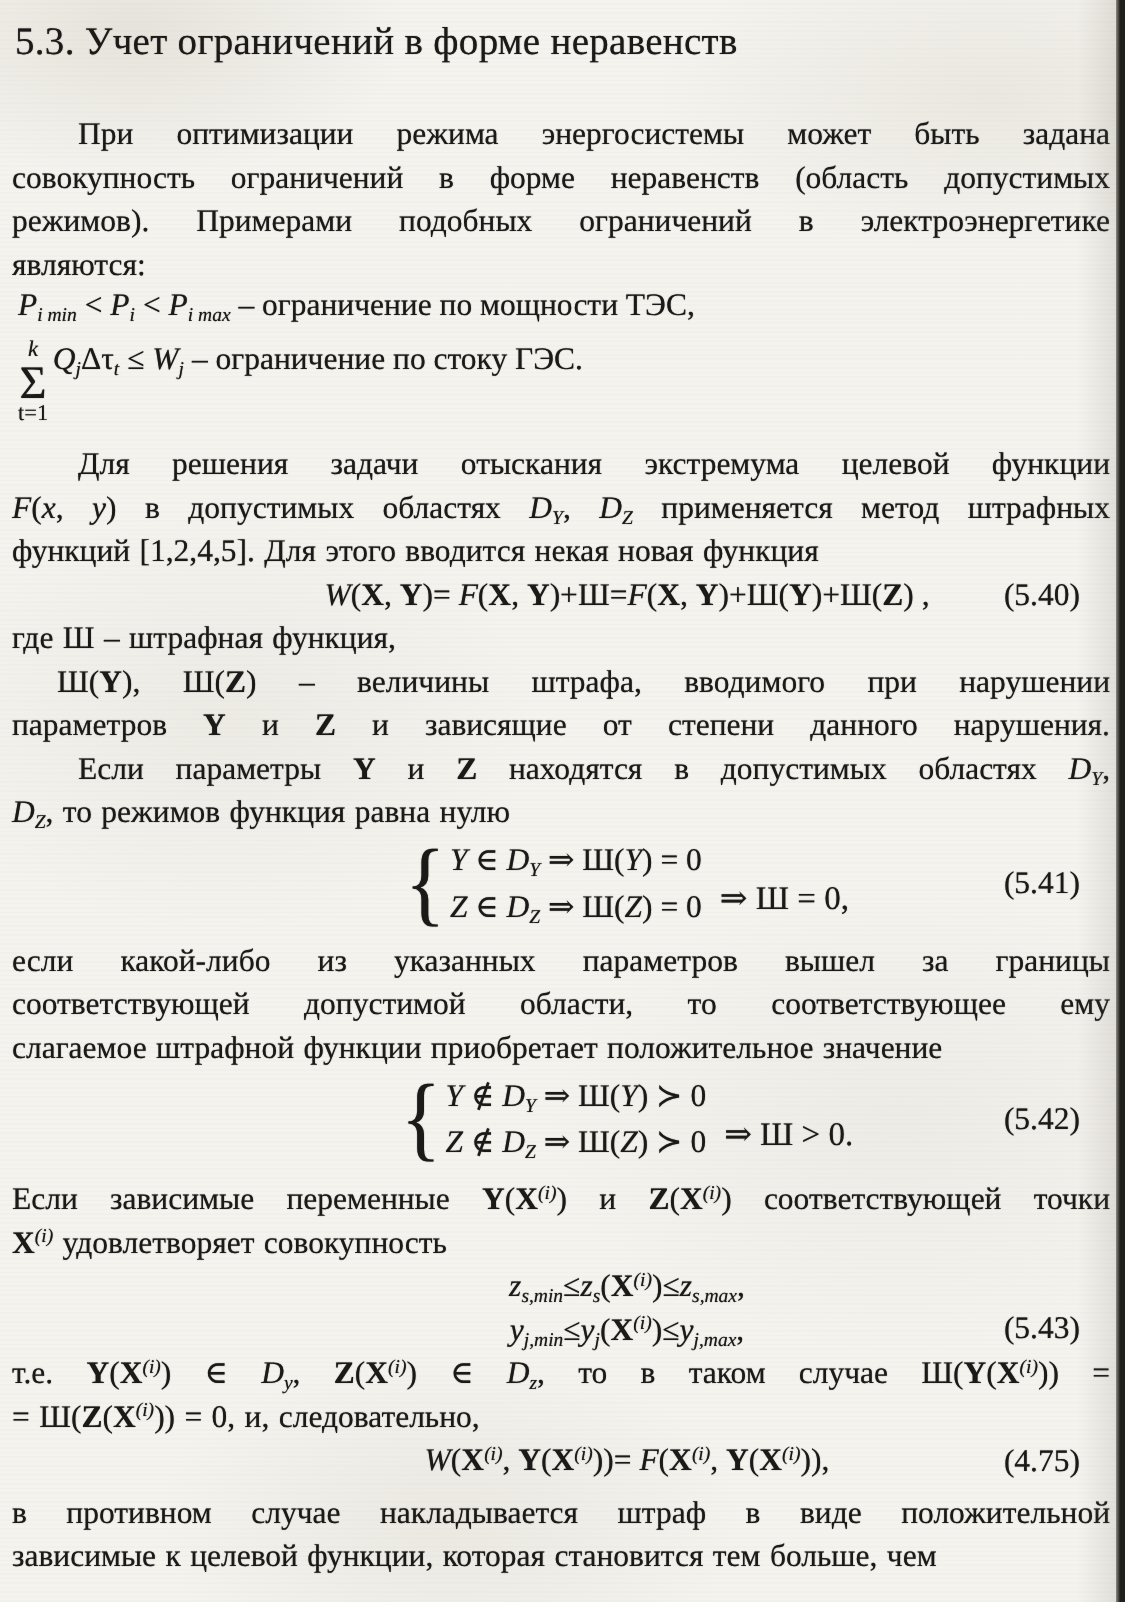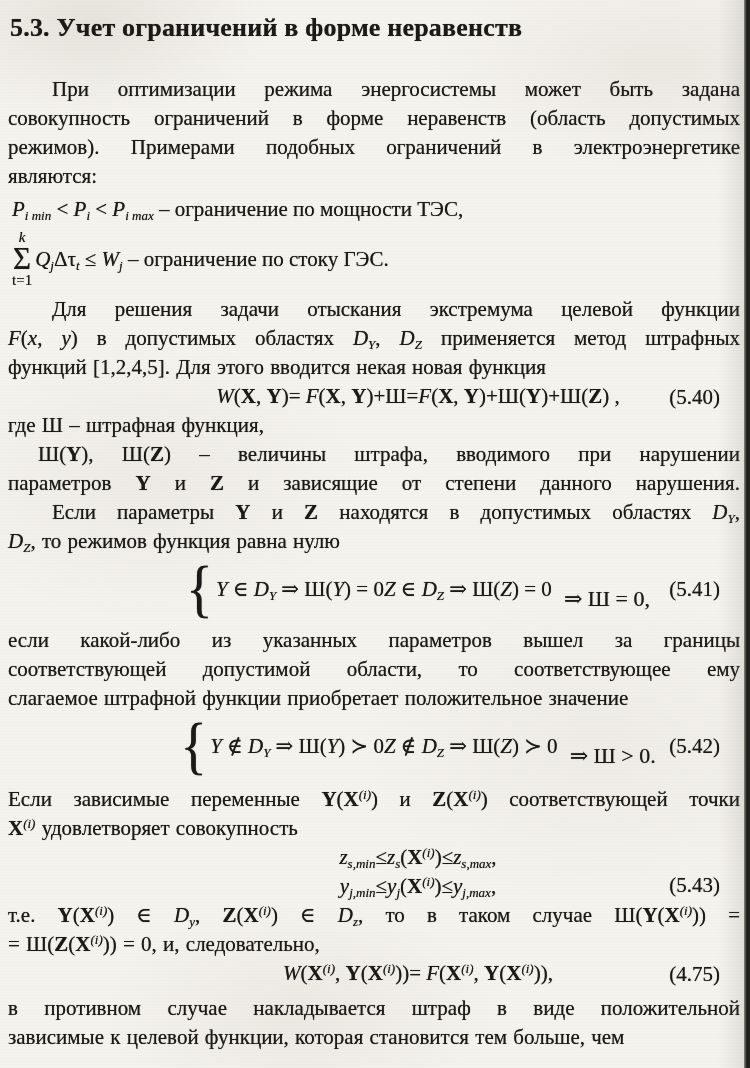--- a/index.html
+++ b/index.html
@@ -28,52 +28,52 @@
   .scan-shadow{
     position:absolute;top:0;right:6px;width:26px;height:100%;
     background:linear-gradient(to right,transparent,rgba(110,105,95,.14));
   }
   .content{
     position:relative;
     filter:blur(0.28px);
     text-shadow:0 0 .7px rgba(25,24,22,.75);
   }
   .heading{
-    font-size:26px;font-weight:700;line-height:32px;
+    font-size:26px;font-weight:400;line-height:32px;
     margin:12px 0 0 2px;letter-spacing:.2px;
   }
   .para{font-size:21px;line-height:29px;word-spacing:1px;}
   .line{min-height:29px;}
   .jl{text-align:justify;text-align-last:justify;}
   .fl{padding-left:44px;}
   .fl-sm{padding-left:30px;}
   .mt-p1{margin-top:31px;}
   .mt-4{margin-top:4px;}
   .mt-6{margin-top:6px;}
   sub,sup{line-height:0;}
   sub{font-size:13px;vertical-align:-4px;}
   sup{font-size:13px;vertical-align:7px;}
   .tk-i{font-style:italic;}
   .tk-b{font-weight:700;}
   sub.tk-isub,sup.tk-isup{font-style:italic;}
   
-  .f-line{display:flex;align-items:center;font-size:21px;margin-left:4px;}
+  .f-line{display:flex;align-items:flex-start;font-size:21px;margin-left:4px;}
   .f-power{height:36px;}
   .f-sum{height:64px;}
   .sum-wrap{display:inline-flex;flex-direction:column;align-items:center;margin-right:3px;}
   .sum-top{font-size:15px;line-height:13px;font-style:italic;}
   .sum-sigma{font-size:31px;line-height:29px;}
   .sum-bottom{font-size:15px;line-height:14px;}
   .eq-row{position:relative;font-size:21px;line-height:29px;text-align:center;}
   .eq-shift{position:relative;left:44px;display:inline-block;}
   .eq-num{position:absolute;right:20px;top:50%;transform:translateY(-50%);font-size:21px;}
   .eq-num-low{top:auto;bottom:1px;transform:none;}
   .system{display:inline-flex;align-items:center;height:66px;}
   .brace{font-size:56px;line-height:60px;font-weight:400;transform:scaleY(1.12);margin-right:3px;}
-  .sys-col{display:inline-flex;flex-direction:row;text-align:left;}
+  .sys-col{display:inline-flex;flex-direction:column;text-align:left;}
   .sys-line{line-height:31px;white-space:nowrap;}
   .sys-res{margin-left:12px;font-size:22px;white-space:nowrap;margin-top:19px;}
   .eq-stack{line-height:29px;}
 </style>
 </head>
 <body>
 
 <div class="page">
   <div class="content">
 

